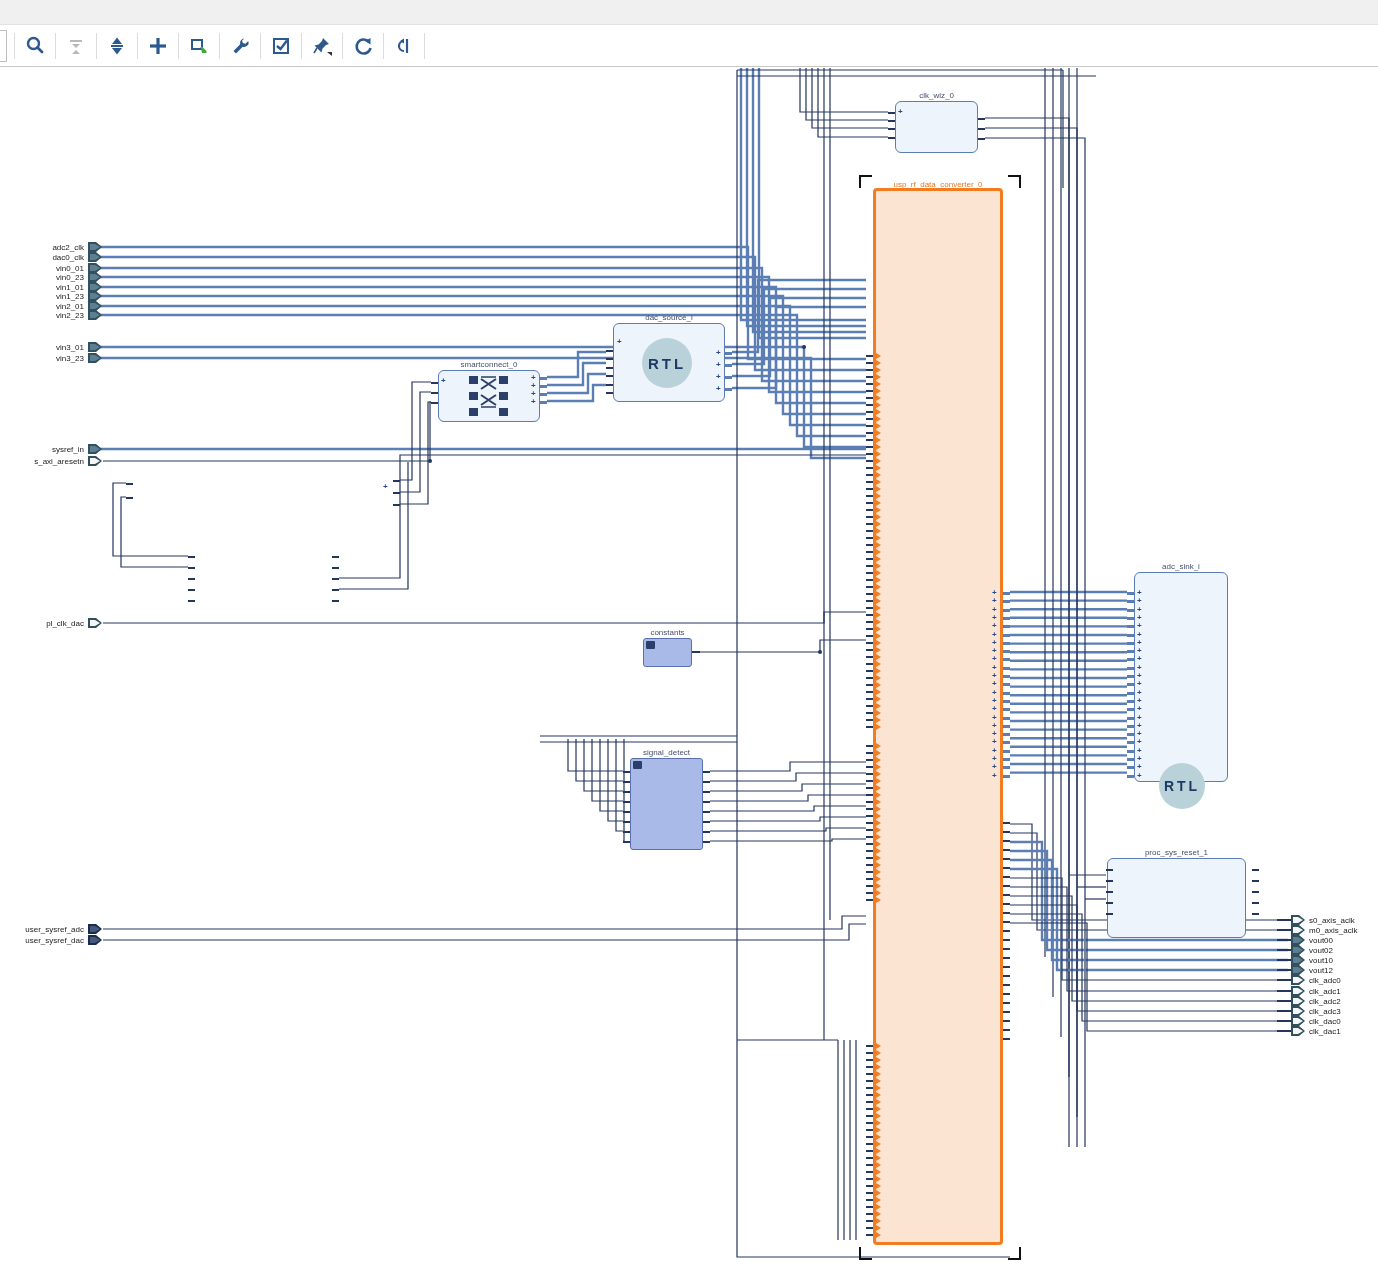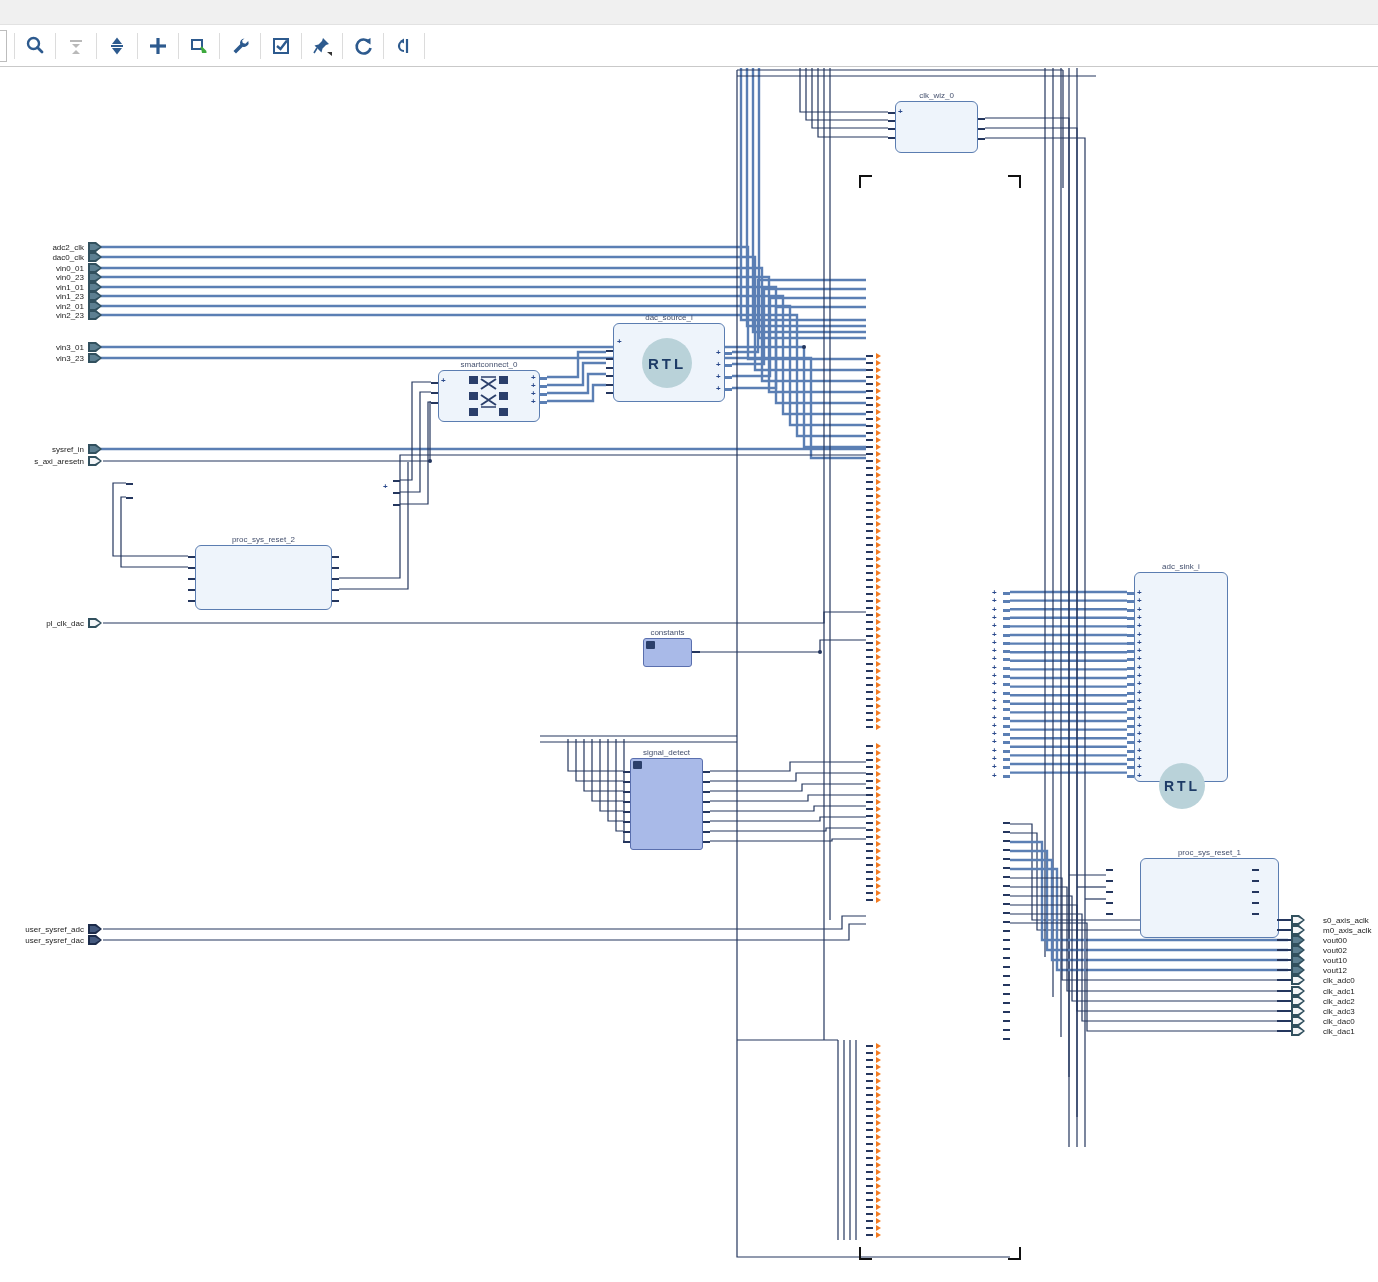--- a/index.html
+++ b/index.html
@@ -49,21 +49,21 @@
   
   .port{position:absolute;}
   .pshape{position:relative;width:14px;height:10px;}
   .pshape .outer{position:absolute;inset:0;clip-path:polygon(0 0,8px 0,14px 5px,8px 10px,0 10px);background:#31505e;}
   .pshape .inner{position:absolute;left:2px;top:2px;width:10px;height:6px;clip-path:polygon(0 0,5px 0,10px 3px,5px 6px,0 6px);background:#f4f6f8;}
   .port.filled .pshape .inner{background:#5d7f91;}
   .port.navy .pshape .outer{background:#1c2b4a;}
   .port.navy .pshape .inner{background:#44597e;}
   .plabel{position:absolute;font-size:8px;color:#222;white-space:nowrap;top:1px;}
   .plabel.left{right:18px;text-align:right;}
-  .plabel.right{left:18px;text-align:left;margin-left:14px;}
+  .plabel.right{left:18px;text-align:left;}
   .dot{position:absolute;width:4px;height:4px;border-radius:50%;background:#24365e;}
 </style>
 </head>
 <body>
 
 <div id="app">
 
   <div id="topstrip"></div>
 
   <div id="toolbar">
@@ -270,20 +270,23 @@
         <polyline points="126,430 121,430 121,500 188,500" fill="none" stroke="#24365e" stroke-width="1.2"></polyline>
         <polyline points="339,511 400,511 400,388 866,388" fill="none" stroke="#24365e" stroke-width="1.2"></polyline>
         <polyline points="339,522 408,522 408,395" fill="none" stroke="#24365e" stroke-width="1.2"></polyline>
         <polyline points="700,585 820,585 820,573 866,573" fill="none" stroke="#24365e" stroke-width="1.2"></polyline>
       </svg>
 
     <div class="block" style="left:895px;top:34px;width:83px;height:52px">
       <div class="blabel">clk_wiz_0</div>
     </div>
 
+    <div class="block sel" id="rfblock" style="left:873px;top:121px;width:130px;height:1057px">
+      <div class="blabel orange">usp_rf_data_converter_0</div>
+    </div>
     <div class="selmark tl" style="left:859px;top:108px"></div>
     <div class="selmark tr" style="left:1008px;top:108px"></div>
     <div class="selmark bl" style="left:859px;top:1180px"></div>
     <div class="selmark br" style="left:1008px;top:1180px"></div>
 
     <div class="block" style="left:613px;top:256px;width:112px;height:79px">
       <div class="blabel">dac_source_i</div>
       <div class="rtl-logo" style="left:28px;top:14px;width:50px;height:50px;font-size:15px">RTL</div>
     </div>
 
@@ -296,40 +299,37 @@
           <rect x="60" y="21" width="9" height="8" fill="#2b3f6b"></rect>
         <rect x="30" y="37" width="9" height="8" fill="#2b3f6b"></rect>
           <rect x="60" y="37" width="9" height="8" fill="#2b3f6b"></rect>
         <path d="M42 8 L57 18 M57 8 L42 18 M42 24 L57 34 M57 24 L42 34" stroke="#2b3f6b" stroke-width="2" fill="none"></path>
         <line x1="42" y1="6" x2="57" y2="6" stroke="#2b3f6b" stroke-width="1.5"></line>
         <line x1="42" y1="36" x2="57" y2="36" stroke="#2b3f6b" stroke-width="1.5"></line>
       </svg>
     </div>
 
 
-    <div class="block" style="left:195px;top:478px;width:137px;height:65px">
-      <div class="blabel">proc_sys_reset_2</div>
-    </div>
 
     <div class="block peri" style="left:643px;top:571px;width:49px;height:29px">
       <div class="blabel">constants</div>
       <div class="corner-chip"></div>
     </div>
 
     <div class="block peri" style="left:630px;top:691px;width:73px;height:92px">
       <div class="blabel">signal_detect</div>
       <div class="corner-chip"></div>
     </div>
 
     <div class="block" style="left:1134px;top:505px;width:94px;height:210px">
       <div class="blabel">adc_sink_i</div>
       <div class="rtl-logo" style="left:24px;top:190px;width:46px;height:46px;font-size:14px">RTL</div>
     </div>
 
-    <div class="block" style="left:1140px;top:791px;width:139px;height:80px">
+    <div class="block" style="left:1107px;top:791px;width:139px;height:80px">
       <div class="blabel">proc_sys_reset_1</div>
     </div>
 
     <div id="portlayer">
         <div class="port filled" style="left: 88px; top: 175px;">
           <div class="pshape">
             <div class="outer"></div>
             <div class="inner"></div>
           </div>
           <div class="plabel left">adc2_clk</div>

